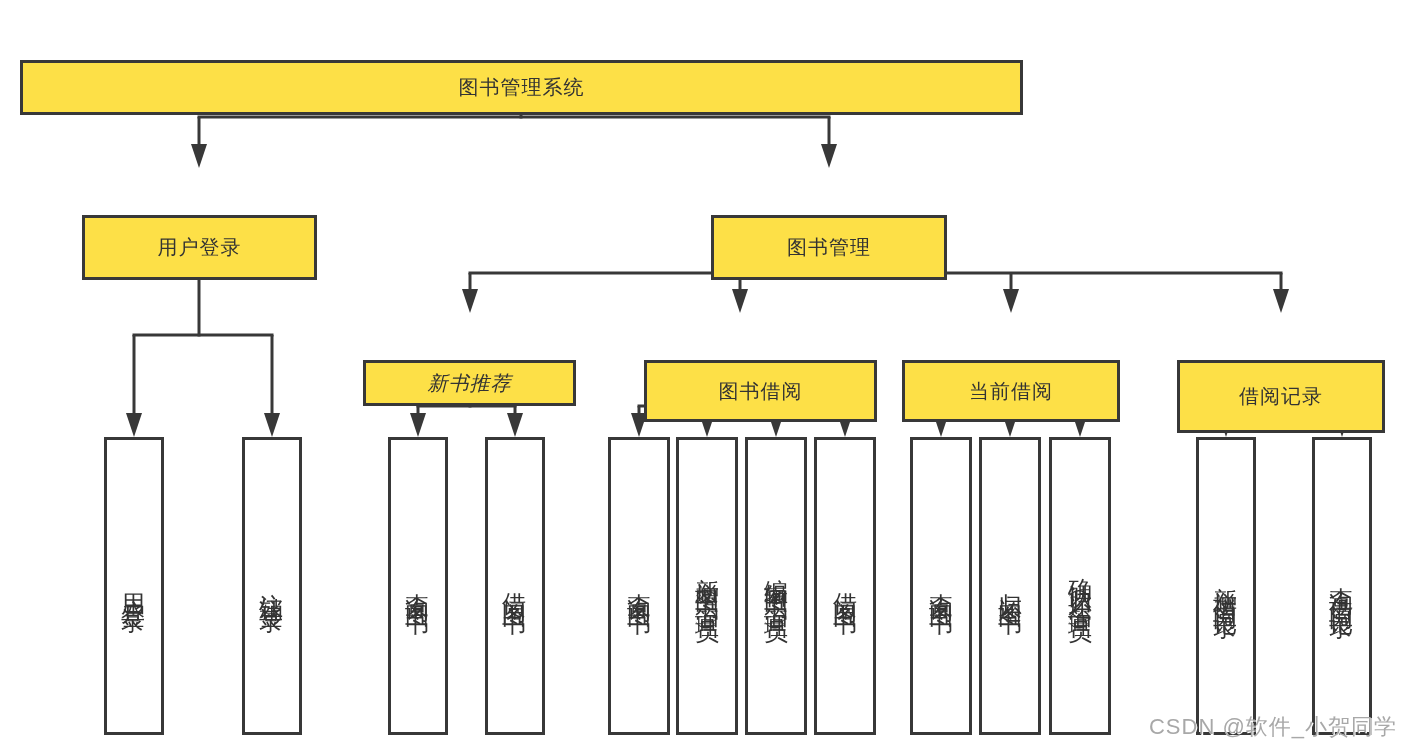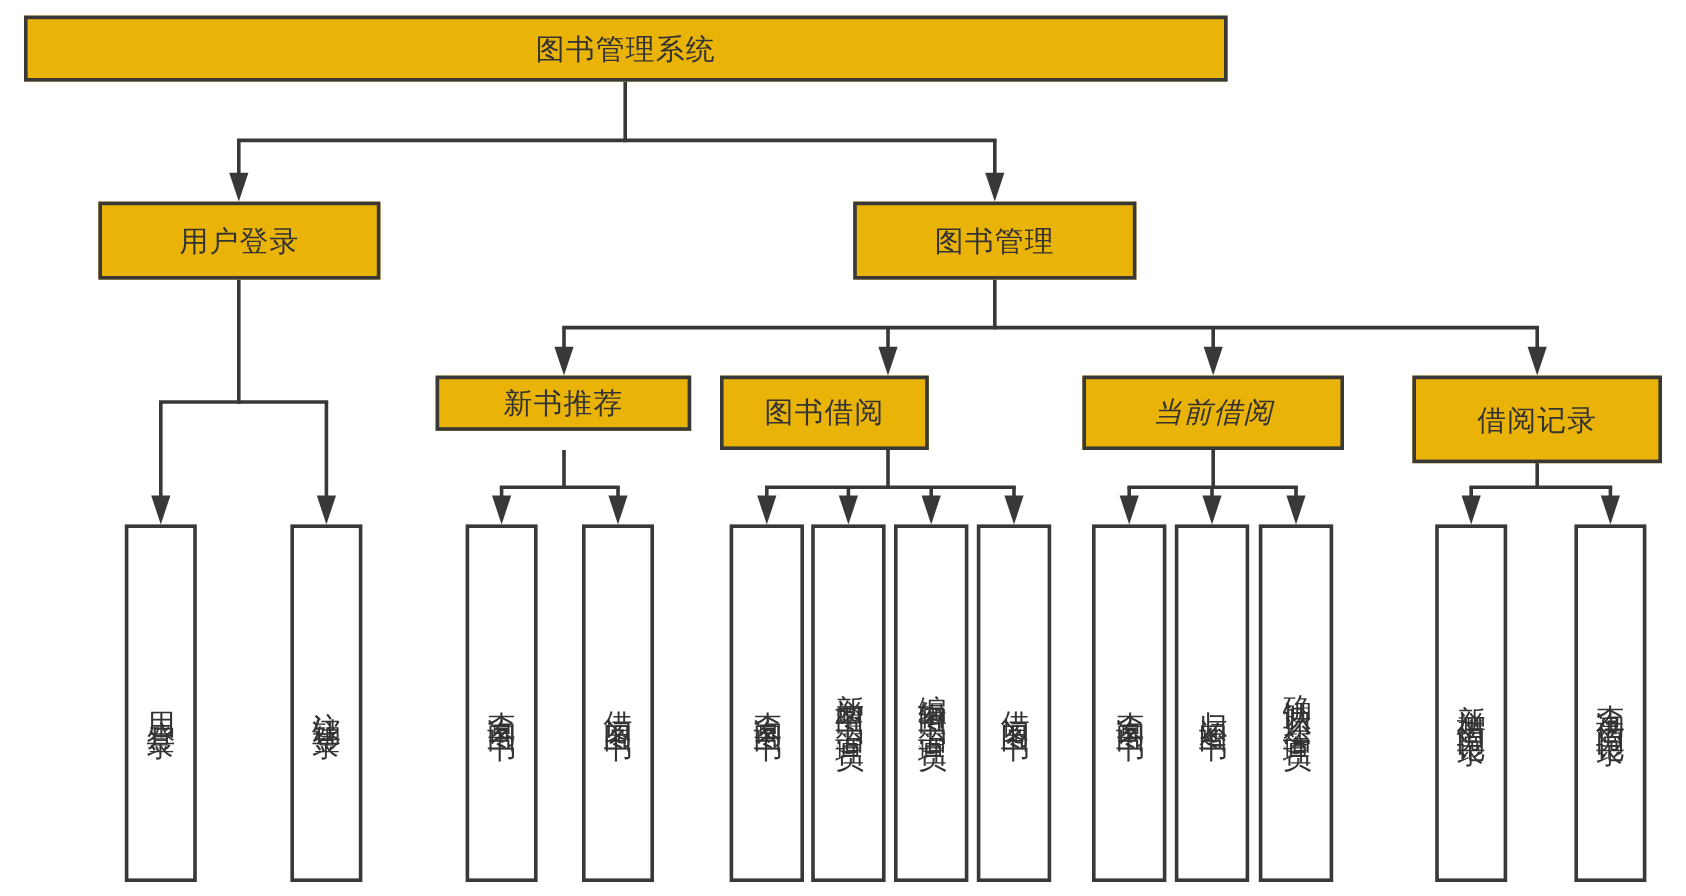--- a/index.html
+++ b/index.html
@@ -21,50 +21,51 @@
     width: 1405px;
     height: 747px;
     pointer-events: none;
   }
   .connectors line { stroke: var(--line-color, #383838); stroke-width: 3; }
   .connectors polygon { fill: var(--line-color, #383838); }
   .hbox {
     position: absolute;
     box-sizing: border-box;
     border: 3px solid var(--line-color, #383838);
-    background: #eab308;
+    background: #fde047;
     display: flex;
     align-items: center;
     justify-content: center;
-    font-size: 24px;
+    font-size: 20px;
     letter-spacing: 1px;
     color: var(--text-color, #333333);
+    margin-top: 47px;
   }
   .vbox {
     position: absolute;
     box-sizing: border-box;
     border: 3px solid var(--line-color, #383838);
     background: #ffffff;
     writing-mode: vertical-rl;
     text-align: center;
     font-size: 24px;
     letter-spacing: 6px;
     line-height: 55px;
     color: var(--text-color, #333333);
     top: 437px;
     height: 298px;
     width: 62px;
   }
   
   .n-root { left: 20px;  top: 13px;  width: 1003px; height: 55px; }
   .n-l2a  { left: 82px;  top: 168px; width: 235px;  height: 65px; }
   .n-l2b  { left: 711px; top: 168px; width: 236px;  height: 65px; text-align: right; }
-  .n-l3a  { left: 363px; top: 313px; width: 213px;  height: 46px; }
-  .n-l3b  { left: 600px; top: 313px; width: 174px;  height: 62px; }
-  .n-l3c  { left: 902px; top: 313px; width: 218px;  height: 62px; font-style: italic; }
+  .n-l3a  { left: 363px; top: 313px; width: 213px;  height: 46px; font-style: italic; }
+  .n-l3b  { left: 644px; top: 313px; width: 233px;  height: 62px; }
+  .n-l3c  { left: 902px; top: 313px; width: 218px;  height: 62px; }
   .n-l3d  { left: 1177px;top: 313px; width: 208px;  height: 73px; }
   .n-f0  { left: 104px;  width: 60px; }
   .n-f1  { left: 242px;  width: 60px; }
   .n-f2  { left: 388px;  width: 60px; }
   .n-f3  { left: 485px;  width: 60px; }
   .n-f4  { left: 608px;  }
   .n-f5  { left: 676px;  }
   .n-f6  { left: 745px;  }
   .n-f7  { left: 814px;  }
   .n-f8  { left: 910px;  }
@@ -174,13 +175,14 @@
   <div class="vbox n-f4">查询图书</div>
   <div class="vbox n-f5">新增图书（管理员）</div>
   <div class="vbox n-f6">编辑图书（管理员）</div>
   <div class="vbox n-f7">借阅图书</div>
   <div class="vbox n-f8">查询图书</div>
   <div class="vbox n-f9">归还图书</div>
   <div class="vbox n-f10">确认归还（管理员）</div>
   <div class="vbox n-f11">新增借阅记录</div>
   <div class="vbox n-f12">查询借阅记录</div>
 
+  <div class="watermark">CSDN @软件_小贺同学</div>
 </div>
 
 </body></html>

